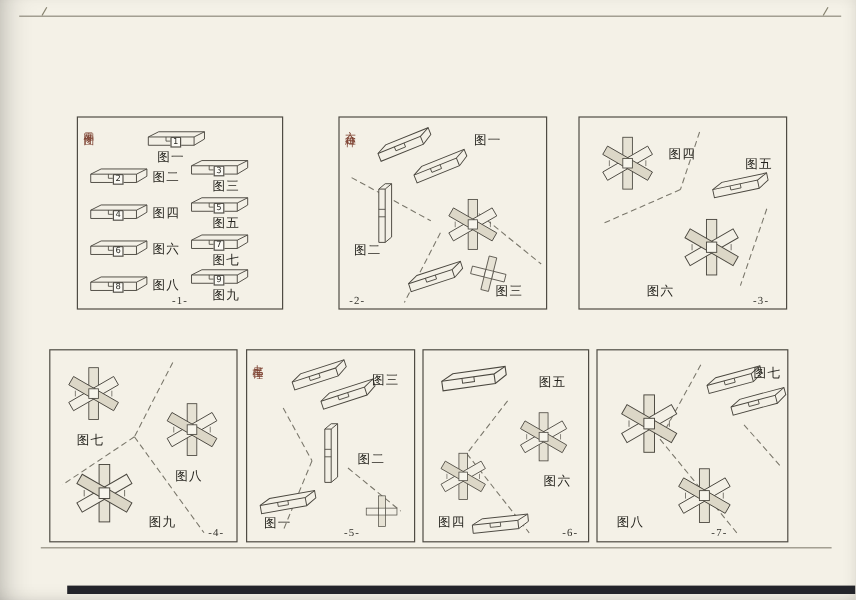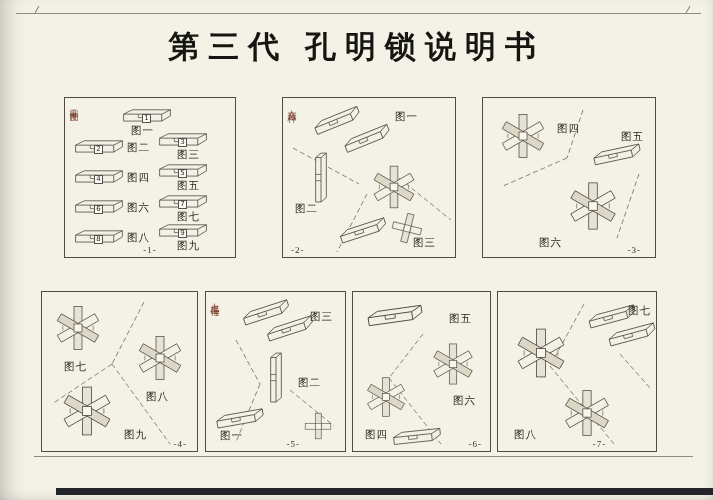--- a/index.html
+++ b/index.html
@@ -71,21 +71,20 @@
       <rect x="21" y="21" width="9" height="9" fill="#f7f5ec" stroke="#4a473f" stroke-width="0.8"></rect>
     </g>
   </defs>
 </svg>
 
 <div class="sheet">
 
   <div class="rule-top"></div>
   <div class="tick tick-l"></div>
   <div class="tick tick-r"></div>
-  <h1 class="title">第三代  孔明锁说明书</h1>
   <div class="rule-bottom"></div>
   <div class="bottom-band"></div>
 
   <section class="panel" style="left:64px;top:97px;width:172px;height:161px">
     <span class="side-label">零件图</span>
 
     <svg class="draw" style="left:56px;top:9px;width:52px;height:16px" viewBox="0 0 60 18">
         <use href="#stickH"></use>
       </svg>
     <span class="num-box" style="left:77px;top:16px">1</span>

